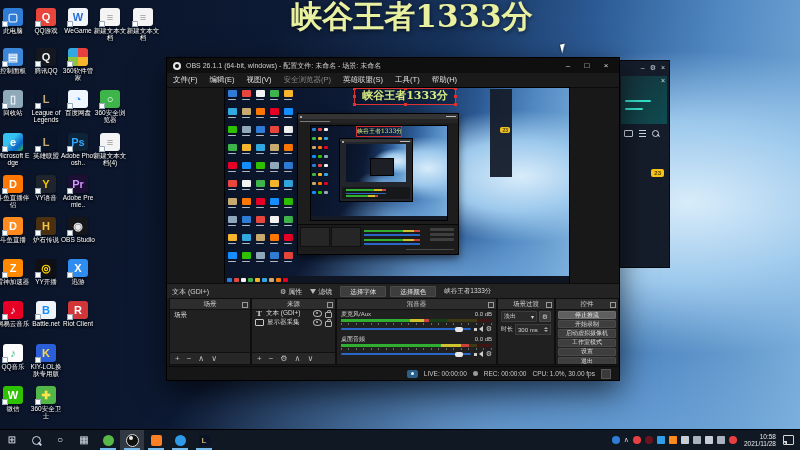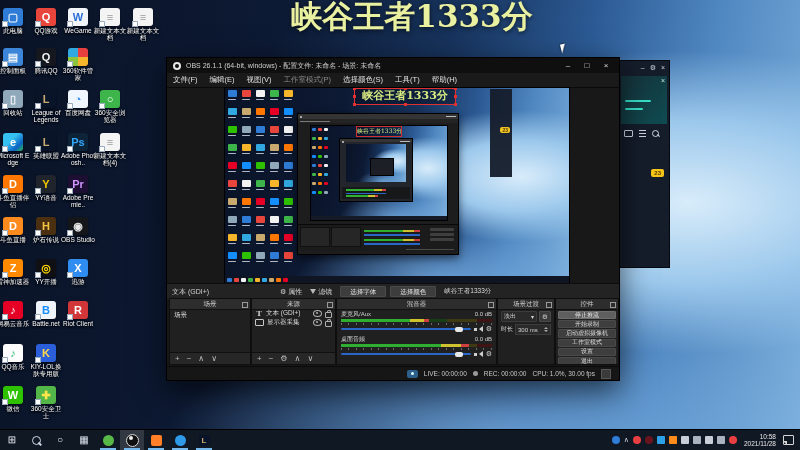--- a/index.html
+++ b/index.html
@@ -361,22 +361,22 @@
       <span class="obs-logo"></span>
       <span id="obs-title">OBS 26.1.1 (64-bit, windows) - 配置文件: 未命名 - 场景: 未命名</span>
       <span class="win-btn">–</span>
       <span class="win-btn">□</span>
       <span class="win-btn">×</span>
     </div>
     <div id="menu-bar">
         <div class="menu-item">文件(F)</div>
         <div class="menu-item">编辑(E)</div>
         <div class="menu-item">视图(V)</div>
-        <div class="menu-item dim">工作室模式(P)</div>
-        <div class="menu-item">选择颜色(S)</div>
+        <div class="menu-item dim">安全浏览器(P)</div>
+        <div class="menu-item">英雄联盟(S)</div>
         <div class="menu-item">工具(T)</div>
         <div class="menu-item">帮助(H)</div>
       </div>
 
     <div id="preview" class="wp">
       <div id="np-icons">
           <div class="npi" style="left: 3px; top: 2px; width: 9px; height: 7px; background: rgb(46, 124, 214);"></div>
           <div class="npl" style="left: 3px; top: 10.5px; width: 8px;"></div>
           <div class="npi" style="left: 17px; top: 2px; width: 9px; height: 7px; background: rgb(232, 69, 60);"></div>
           <div class="npl" style="left: 17px; top: 10.5px; width: 8px;"></div>

